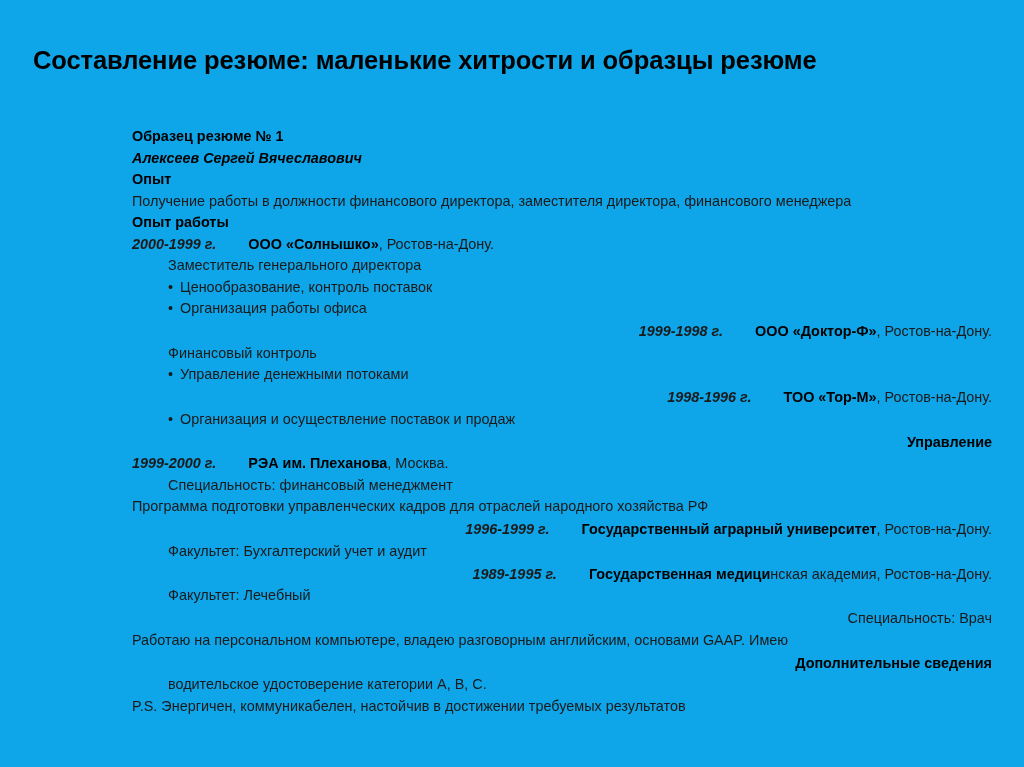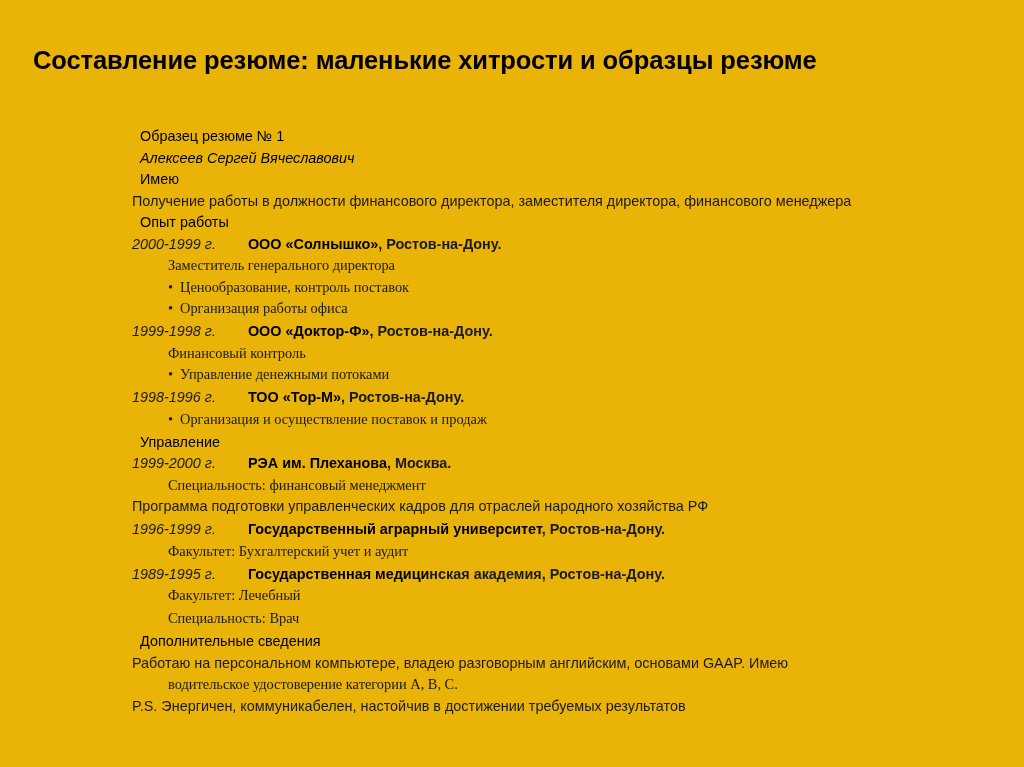--- a/index.html
+++ b/index.html
@@ -12,21 +12,21 @@
     width: 1024px;
     height: 767px;
     font-family: "Liberation Sans", "DejaVu Sans", sans-serif;
     color: #000000;
     overflow: hidden;
     position: relative;
   }
   .page {
     width: 1024px;
     height: 767px;
-    background: #eab308;
+    background: #0ea5e9;
     position: relative;
     box-sizing: border-box;
   }
   .page-title {
     position: absolute;
     left: 33px;
     top: 46px;
     font-size: 25.5px;
     font-weight: bold;
     letter-spacing: -0.1px;
@@ -40,46 +40,46 @@
     width: 860px;
   }
   .ln {
     font-size: 14.4px;
     line-height: 21.5px;
     color: #1a1a1a;
     white-space: nowrap;
     font-weight: normal;
     font-style: normal;
   }
-  .ln.bold      { font-weight: normal; color: #000000; margin-left: 8px; }
+  .ln.bold      { font-weight: bold; color: #000000; }
   .ln.italic    { font-style: italic; }
-  .ln.indent1   { padding-left: 36px; font-family: Liberation Serif, serif; }
-  .ln.gap-top   { margin-top: 1.5px; }
+  .ln.indent1   { padding-left: 36px; }
+  .ln.gap-top   { margin-top: 1.5px; text-align: right; }
   .bullet-dot {
     display: inline-block;
     width: 12px;
   }
   .b  { font-weight: bold; font-style: normal; color: #000000; margin-left: 28px; }
-  .i  { font-style: italic; font-weight: normal; }
-  .n  { font-weight: bold; font-style: normal; }
+  .i  { font-style: italic; font-weight: bold; }
+  .n  { font-weight: normal; font-style: normal; }
 </style>
 </head>
 <body>
 
 <div class="page">
 
   <div class="page-title">Составление резюме: маленькие хитрости и образцы резюме</div>
 
   <div class="resume">
 
     <div class="ln bold">Образец резюме № 1</div>
 
     <div class="ln bold italic">Алексеев Сергей Вячеславович</div>
 
-    <div class="ln bold">Имею</div>
+    <div class="ln bold">Опыт</div>
     <div class="ln">Получение работы в должности финансового директора, заместителя директора, финансового менеджера</div>
 
     <div class="ln bold">Опыт работы</div>
 
     <div class="ln">
       <span class="i">2000-1999 г.</span><span class="n"> </span><span class="b">ООО «Солнышко»</span><span class="n">, Ростов-на-Дону.</span>
     </div>
     <div class="ln indent1">Заместитель генерального директора</div>
     <div class="ln indent1">
       <span class="bullet-dot">•</span><span>Ценообразование, контроль поставок</span>
@@ -115,19 +115,19 @@
       <span class="i">1996-1999 г.</span><span class="n"> </span><span class="b">Государственный аграрный университет</span><span class="n">, Ростов-на-Дону.</span>
     </div>
     <div class="ln indent1">Факультет: Бухгалтерский учет и аудит</div>
 
     <div class="ln gap-top">
       <span class="i">1989-1995 г.</span><span class="n"> </span><span class="b">Государственная медици</span><span class="n">нская академия</span><span class="n">, Ростов-на-Дону.</span>
     </div>
     <div class="ln indent1">Факультет: Лечебный</div>
     <div class="ln indent1 gap-top">Специальность: Врач</div>
 
+    <div class="ln">Работаю на персональном компьютере, владею разговорным английским, основами GAAP. Имею</div>
     <div class="ln bold gap-top">Дополнительные сведения</div>
-    <div class="ln">Работаю на персональном компьютере, владею разговорным английским, основами GAAP. Имею</div>
     <div class="ln indent1">водительское удостоверение категории А, В, С.</div>
     <div class="ln">P.S. Энергичен, коммуникабелен, настойчив в достижении требуемых результатов</div>
 
   </div>
 </div>
 
 </body></html>

